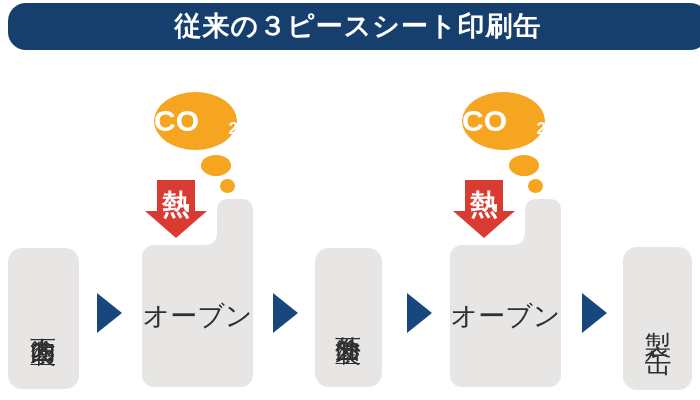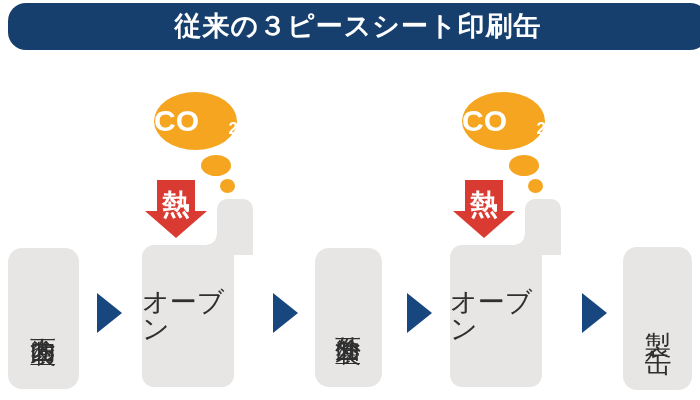--- a/index.html
+++ b/index.html
@@ -73,21 +73,21 @@
   }
   .oven-chimney{
     position:absolute;left:75px;top:107px;width:36px;height:56px;
     background:var(--box_gray);border-radius:10px 10px 0 0;
   }
   .oven-fillet{
     position:absolute;left:65px;top:143px;width:10px;height:10px;
     background:radial-gradient(circle 10px at 0 0, rgba(0,0,0,0) 9.2px, var(--box_gray) 9.8px);
   }
   .oven-body{
-    position:absolute;left:0;top:153px;width:92px;height:142px;
+    position:absolute;left:0;top:153px;width:111px;height:142px;
     background:var(--box_gray);border-radius:12px;
     display:flex;align-items:center;justify-content:center;
   }
   .oven-body .htext{font-size:27px;color:var(--label_dark);line-height:1;}
 </style>
 </head>
 <body>
 
 <div class="canvas">
 

